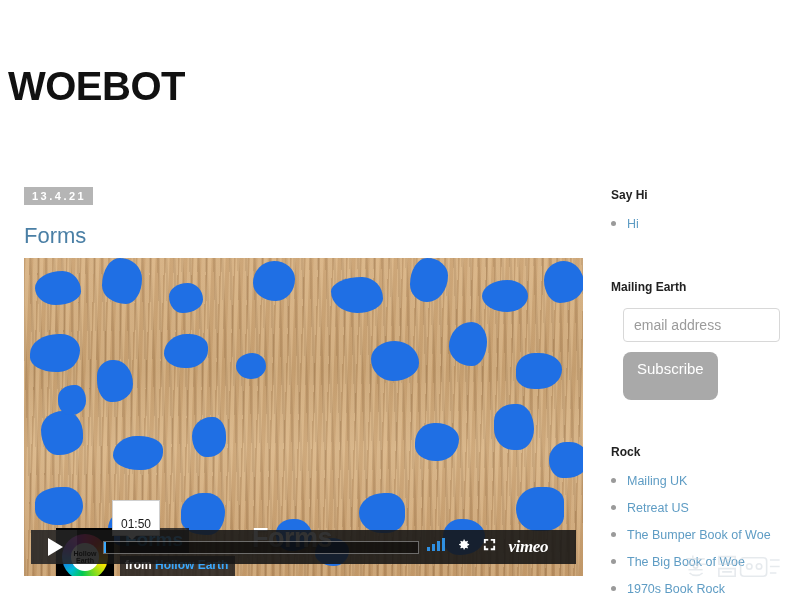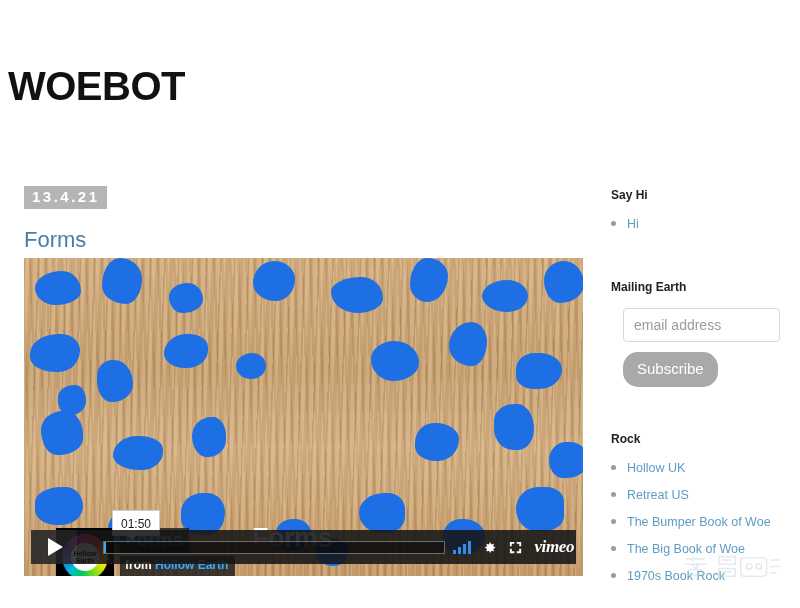--- a/index.html
+++ b/index.html
@@ -33,21 +33,21 @@
   .main-col {
     position: absolute;
     left: 24px;
     top: 186px;
     width: 560px;
   }
   .post-date {
     display: inline-block;
     background: #b5b5b5;
     color: #ffffff;
-    font-size: 15px;
+    font-size: 11px;
     font-weight: bold;
     letter-spacing: 2.5px;
     padding: 3px 7px 3px 8px;
     line-height: 1.1;
   }
   .post-title {
     font-size: 22px;
     font-weight: normal;
     color: #4a7fa5;
     margin: 19px 0 0 0;
@@ -228,23 +228,22 @@
     background: rgba(0,0,0,0.45);
   }
   .progress-played {
     position: absolute;
     left: 0; top: 0; bottom: 0;
     width: 2px;
     background: #3aa9ff;
   }
   .ctrl-group {
     display: flex;
-    align-items: center;
     gap: 11px;
-    padding-right: 2px;
+    padding-right: 28px;
     flex: none;
   }
   .vol-bars { display: flex; align-items: flex-end; gap: 2px; height: 14px; }
   .vol-bars i { display: block; width: 3px; background: #2f8fe0; }
   .vol-bars i:nth-child(1) { height: 4px; }
   .vol-bars i:nth-child(2) { height: 7px; }
   .vol-bars i:nth-child(3) { height: 10px; }
   .vol-bars i:nth-child(4) { height: 13px; }
   .gear, .fs { width: 15px; height: 15px; display: block; }
   .vimeo-logo {
@@ -255,21 +254,21 @@
     letter-spacing: -0.4px;
     font-family: "Liberation Serif", serif;
   }
   .time-tip {
     position: absolute;
     left: 88px;
     bottom: 40px;
     background: #ffffff;
     color: #1a1a1a;
     font-size: 12px;
-    padding: 6px 8px 3px 8px;
+    padding: 16px 8px 3px 8px;
     border: 1px solid #cfcfcf;
     line-height: 1.25;
   }
   .time-tip::after {
     content: "";
     position: absolute;
     left: 14px;
     bottom: -5px;
     border-left: 5px solid transparent;
     border-right: 5px solid transparent;
@@ -318,23 +317,23 @@
     color: #9b9b9b;
     font-family: "Liberation Sans", sans-serif;
   }
   .email-input::placeholder { color: #9b9b9b; }
   .subscribe-btn {
     display: block;
     margin: 10px 0 0 12px;
     background: #a9a9a9;
     color: #ffffff;
     border: none;
-    border-radius: 15px;
+    border-radius: 8px;
     font-size: 15px;
-    padding: 8px 14px 10px 14px;
+    padding: 8px 14px 23px 14px;
     font-family: "Liberation Sans", sans-serif;
     cursor: pointer;
     text-align: right;
   }
 
   
   .watermark {
     position: absolute;
     right: 12px;
     bottom: 18px;
@@ -452,21 +451,21 @@
 
   <div class="block-gap-1">
     <h3 class="side-heading">Mailing Earth</h3>
     <input class="email-input" type="text" placeholder="email address" style="">
     <button class="subscribe-btn">Subscribe</button>
   </div>
 
   <div class="block-gap-2">
     <h3 class="side-heading">Rock</h3>
     <ul class="side-list">
-      <li><a class="side-link" href="#">Hollow UK</a></li>
+      <li><a class="side-link" href="#">Mailing UK</a></li>
       <li><a class="side-link" href="#">Retreat US</a></li>
       <li><a class="side-link" href="#">The Bumper Book of Woe</a></li>
       <li><a class="side-link" href="#">The Big Book of Woe</a></li>
       <li><a class="side-link" href="#">1970s Book Rock</a></li>
     </ul>
   </div>
 
 </div>
 
 <div class="watermark">

